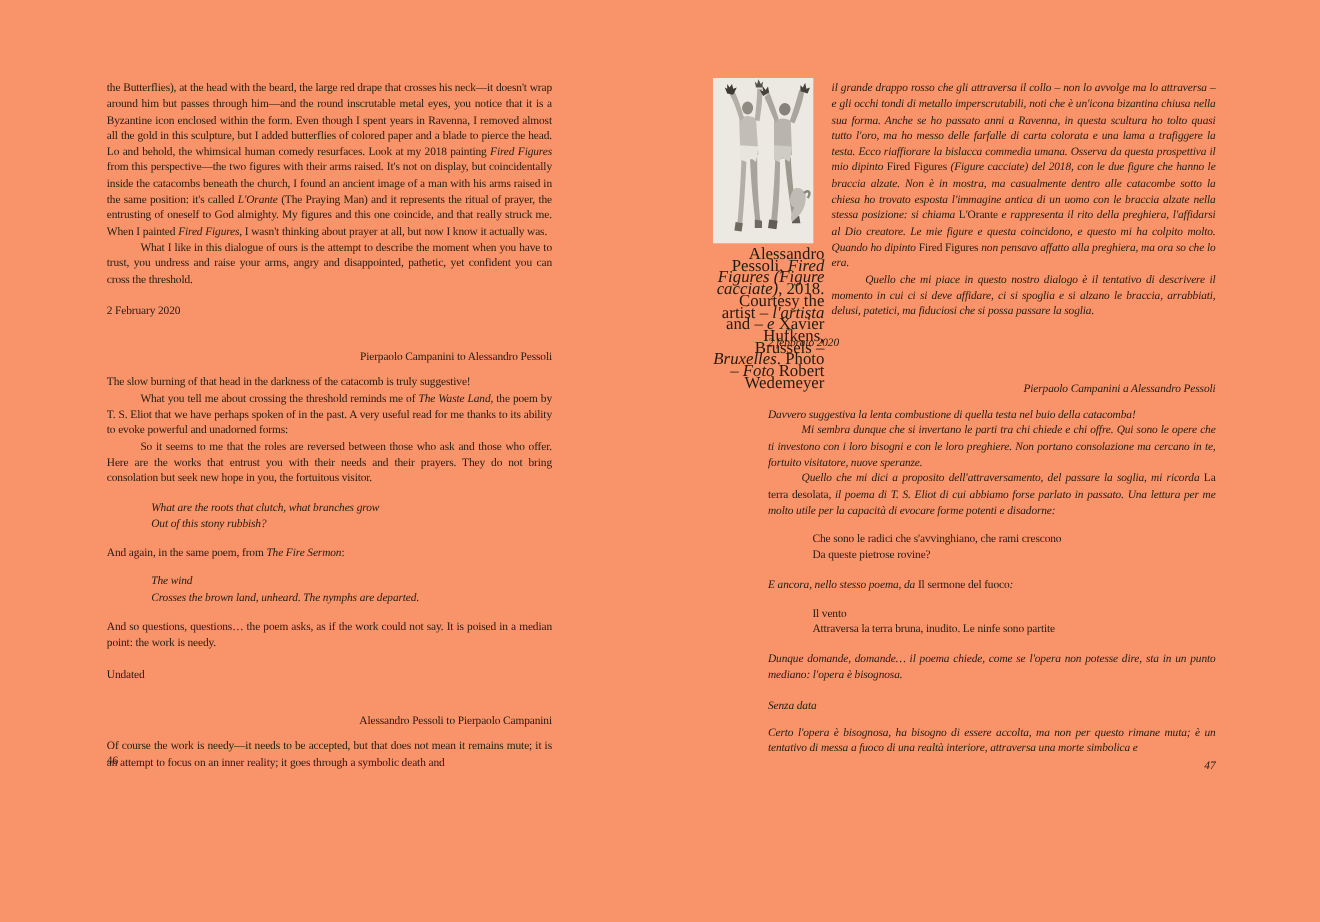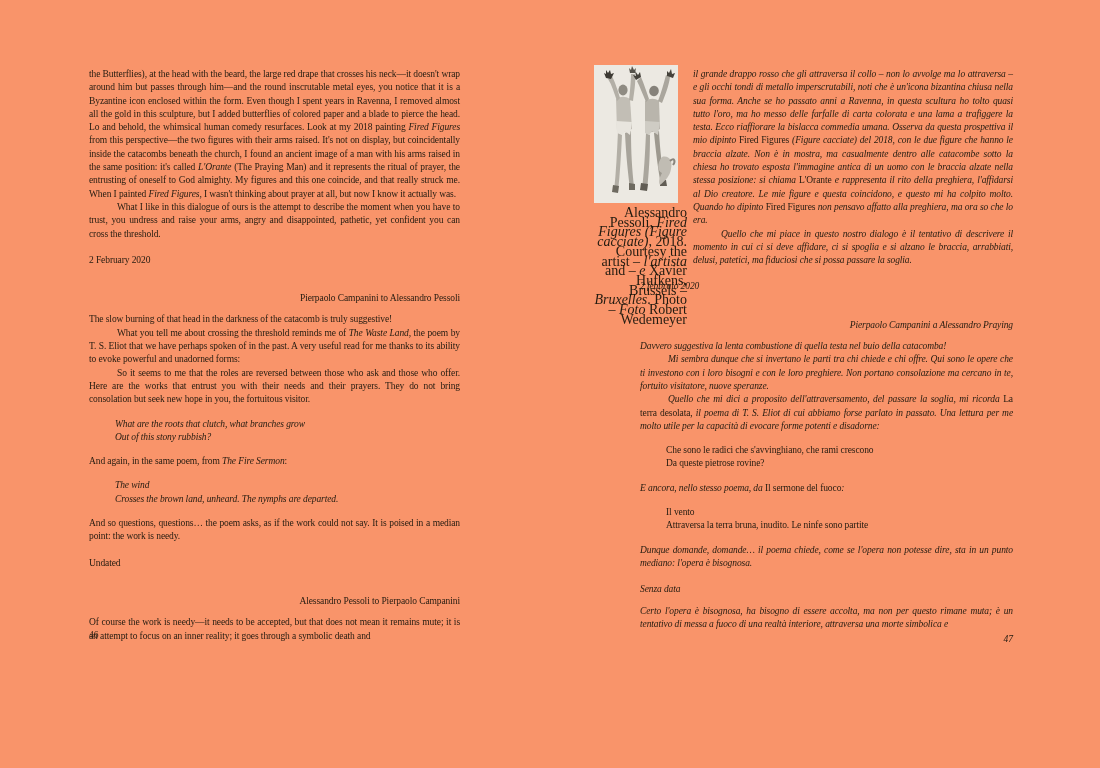--- a/index.html
+++ b/index.html
@@ -18,21 +18,21 @@
   .page-left{left:89px;width:371px}
   .page-right{left:640px;width:373px}
   .it{font-style:italic}
   .rm{font-style:normal}
   p{margin:0}
   .para{text-align:justify;hyphens:auto;-webkit-hyphens:auto}
   .indent{text-indent:28px}
   .date{margin-top:13px}
   .head{margin-top:25px;text-align:right}
   .after-head{margin-top:8px}
-  .quote{margin:11px 0 0 26px}
+  .quote{margin:11px 0 0 37px}
   .after-quote{margin-top:11px}
   .beside{margin-left:53px}
   .figure-hang{position:absolute;left:-46px;top:-3px;width:93px;font-style:normal}
   .artwork{width:84px;height:138px}
   .artwork svg{display:block;width:84px;height:138px}
   .caption{margin-top:5px;font-size:14px;line-height:9.7px;letter-spacing:0;text-align:right}
   .folio{position:absolute;font-size:9.5px}
   .folio-l{left:89px;top:630px}
   .folio-r{left:640px;width:373px;text-align:right;top:634px;font-style:italic}
 </style>
@@ -105,21 +105,21 @@
       </div>
       <div class="caption"><span>Alessandro Pessoli, </span><i>Fired Figures (Figure cacciate)</i><span>, 2018. Courtesy the artist – </span><i>l'artista</i><span> and – </span><i>e</i><span> Xavier Hufkens, Brussels – </span><i>Bruxelles</i><span>. Photo – </span><i>Foto</i><span> Robert Wedemeyer</span></div>
     </div>
 
     <div class="beside">
       <p class="para"><span>il grande drappo rosso che gli attraversa il collo – non lo avvolge ma lo attraversa – e gli occhi tondi di metallo imperscrutabili, noti che è un'icona bizantina chiusa nella sua forma. Anche se ho passato anni a Ravenna, in questa scultura ho tolto quasi tutto l'oro, ma ho messo delle farfalle di carta colorata e una lama a trafiggere la testa. Ecco riaffiorare la bislacca commedia umana. Osserva da questa prospettiva il mio dipinto </span><span class="rm">Fired Figures</span><span> (Figure cacciate) del 2018, con le due figure che hanno le braccia alzate. Non è in mostra, ma casualmente dentro alle catacombe sotto la chiesa ho trovato esposta l'immagine antica di un uomo con le braccia alzate nella stessa posizione: si chiama </span><span class="rm">L'Orante</span><span> e rappresenta il rito della preghiera, l'affidarsi al Dio creatore. Le mie figure e questa coincidono, e questo mi ha colpito molto. Quando ho dipinto </span><span class="rm">Fired Figures</span><span> non pensavo affatto alla preghiera, ma ora so che lo era.</span></p>
       <p class="para indent"><span>Quello che mi piace in questo nostro dialogo è il tentativo di descrivere il momento in cui ci si deve affidare, ci si spoglia e si alzano le braccia, arrabbiati, delusi, patetici, ma fiduciosi che si possa passare la soglia.</span></p>
     </div>
 
     <p class="date">2 febbraio 2020</p>
-    <p class="head">Pierpaolo Campanini a Alessandro Praying</p>
+    <p class="head">Pierpaolo Campanini a Alessandro Pessoli</p>
     <p class="para after-head"><span>Davvero suggestiva la lenta combustione di quella testa nel buio della catacomba!</span></p>
     <p class="para indent"><span>Mi sembra dunque che si invertano le parti tra chi chiede e chi offre. Qui sono le opere che ti investono con i loro bisogni e con le loro preghiere. Non portano consolazione ma cercano in te, fortuito visitatore, nuove speranze.</span></p>
     <p class="para indent"><span>Quello che mi dici a proposito dell'attraversamento, del passare la soglia, mi ricorda </span><span class="rm">La terra desolata</span><span>, il poema di T. S. Eliot di cui abbiamo forse parlato in passato. Una lettura per me molto utile per la capacità di evocare forme potenti e disadorne:</span></p>
     <div class="quote rm">
       <div>Che sono le radici che s'avvinghiano, che rami crescono</div>
       <div>Da queste pietrose rovine?</div>
     </div>
     <p class="para after-quote"><span>E ancora, nello stesso poema, da </span><span class="rm">Il sermone del fuoco</span><span>:</span></p>
     <div class="quote rm">
       <div>Il vento</div>

